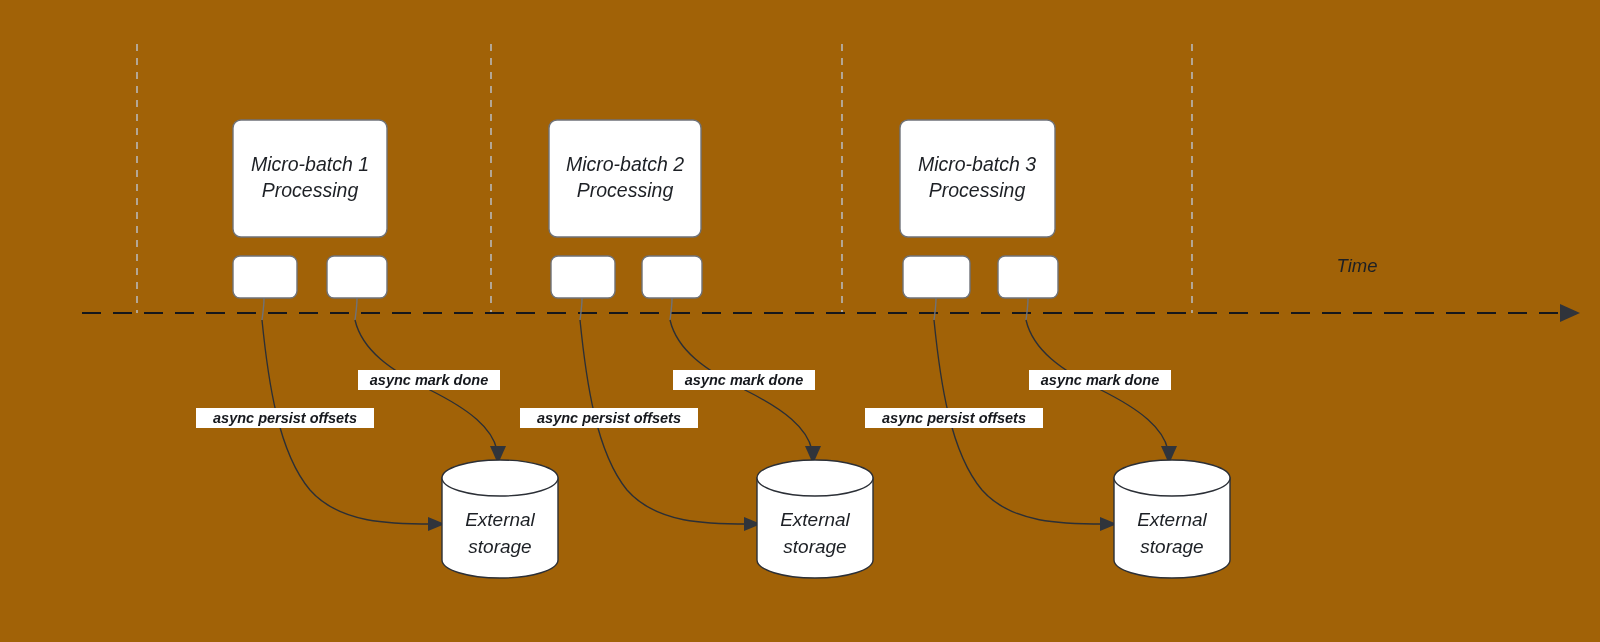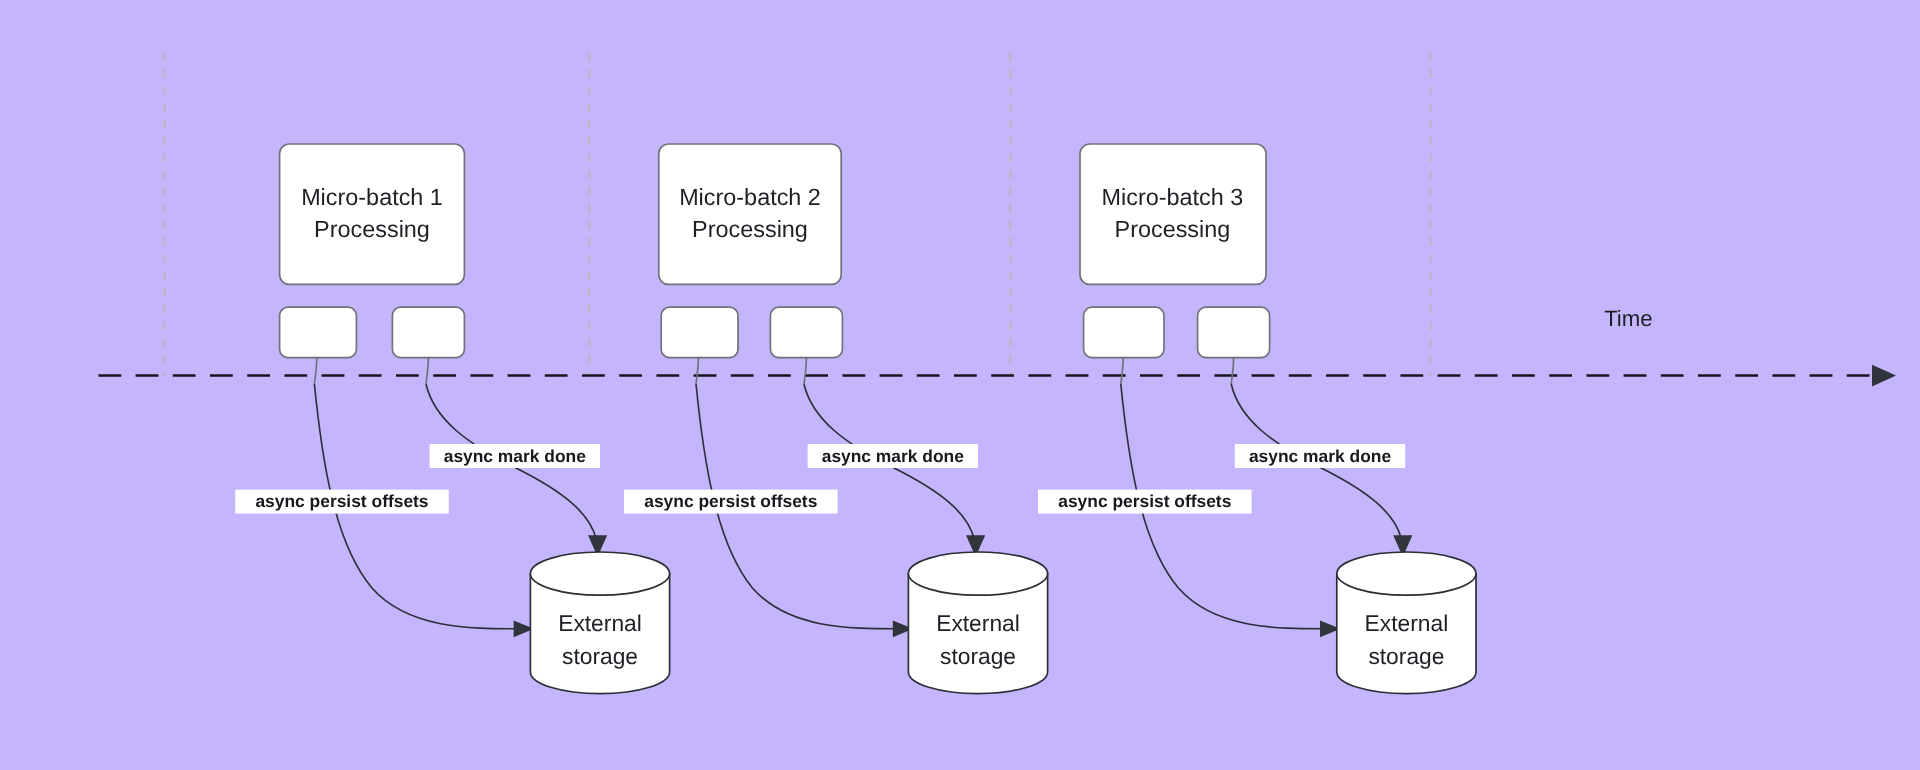--- a/index.html
+++ b/index.html
@@ -4,23 +4,24 @@
 <style>
   html, body {
     margin: 0;
     padding: 0;
     background: #ffffff;
   }
   #canvas {
     position: relative;
     width: 1600px;
     height: 642px;
-    background: #c4b5fd;
+    background: #a16207;
     font-family: "Liberation Sans", "DejaVu Sans", sans-serif;
     overflow: hidden;
+    font-style: italic;
   }
   svg#diagram {
     position: absolute;
     left: 0;
     top: 0;
     width: 1600px;
     height: 642px;
   }
   .node-box {
     fill: #ffffff;

